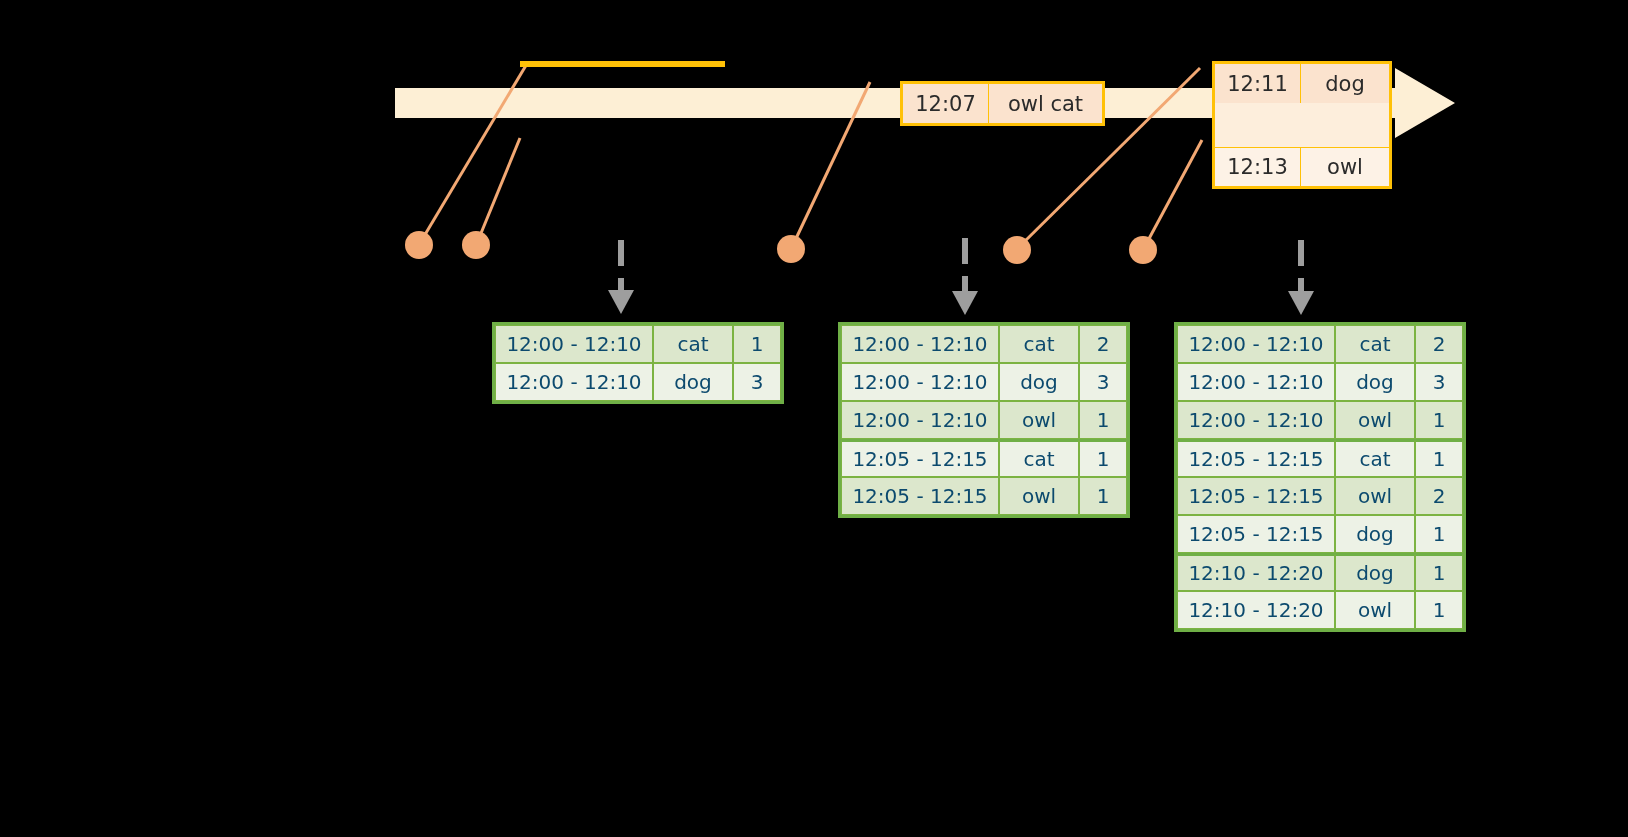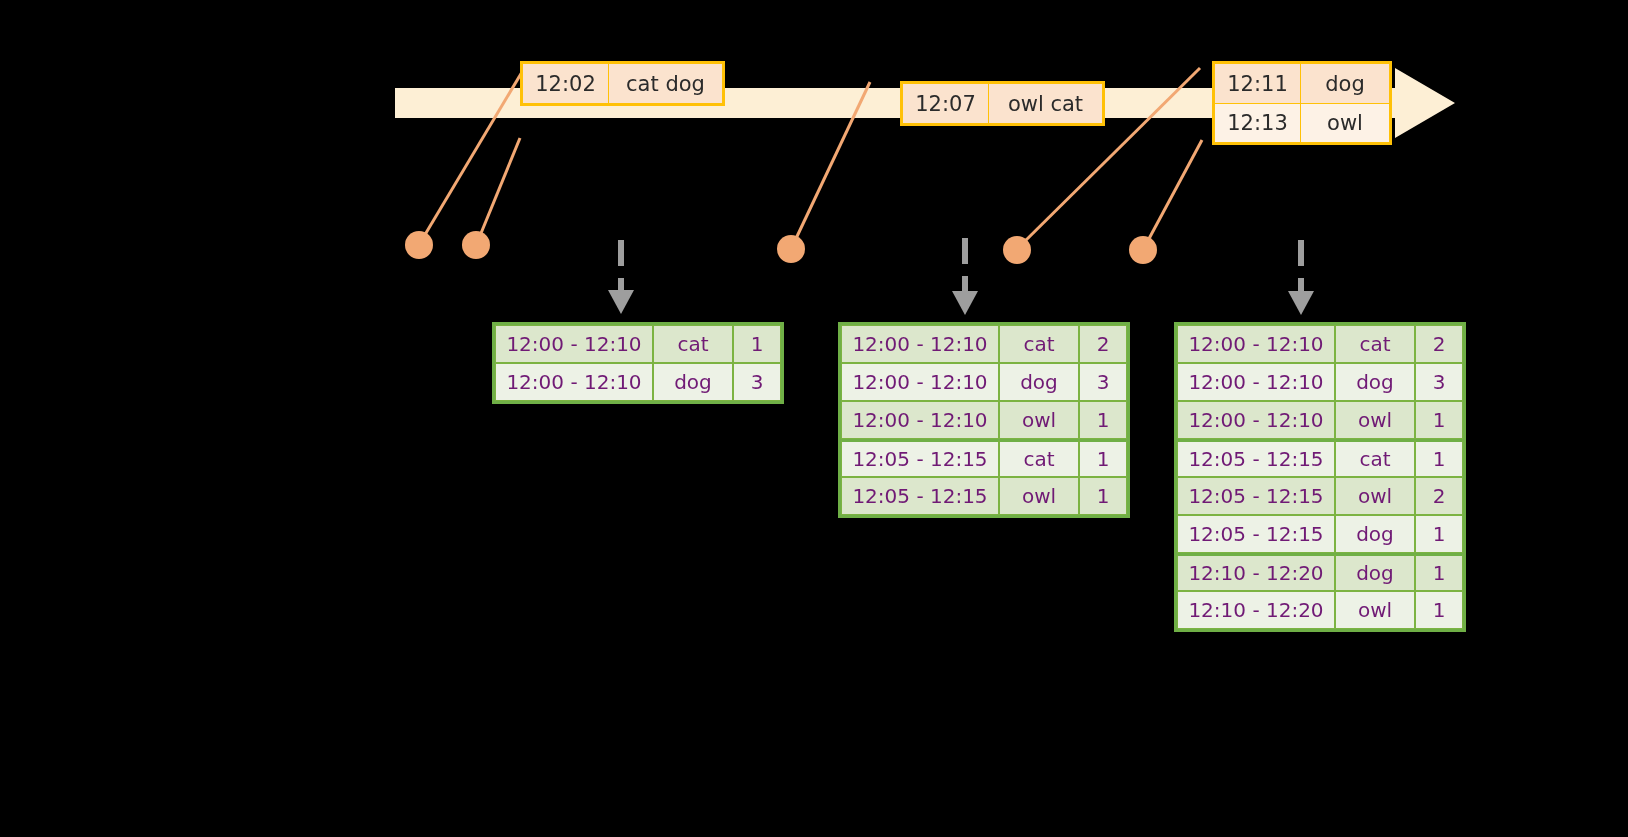--- a/index.html
+++ b/index.html
@@ -61,21 +61,21 @@
   .res-row {
     display: flex;
     flex-direction: row;
     height: 38px;
   }
   .res-cell {
     display: flex;
     align-items: center;
     justify-content: center;
     font-size: 20px;
-    color: #701a75;
+    color: #0c4a6e;
     background: #EDF2E6;
     white-space: nowrap;
     border: 1px solid #7CB342;
   }
   .res-row.shade .res-cell { background: #DCE7CC; }
   .res-cell.win   { width: 158px; }
   .res-cell.word  { width: 80px; }
   .res-cell.count { width: 48px; }
   .res-row.sep-top .res-cell { border-top: 3px solid #6FAF46; }
 </style>
@@ -112,34 +112,30 @@
       <line x1="1301" y1="240" x2="1301" y2="296" stroke-dasharray="26 12"></line>
     </g>
     <g fill="#9E9E9E">
       <path d="M 608 290 L 634 290 L 621 314 Z"></path>
       <path d="M 952 291 L 978 291 L 965 315 Z"></path>
       <path d="M 1288 291 L 1314 291 L 1301 315 Z"></path>
     </g>
   </svg>
 
   <div class="event-box" style="left:520px; top:61px; width:205px;">
-    <div class="event-row alt">
-      <div class="cell time">12:02</div>
-      <div class="cell words">cat dog</div>
-    </div>
   </div>
 
   <div class="event-box" style="left:868px; top:81px; width:205px;margin-left:32px;">
     <div class="event-row alt">
       <div class="cell time">12:07</div>
       <div class="cell words">owl cat</div>
     </div>
   </div>
 
-  <div class="event-box" style="left:1212px; top:61px; width:180px;">
+  <div class="event-box" style="left:1212px; top:61px; width:180px;gap:44px;">
     <div class="event-row alt">
       <div class="cell time">12:11</div>
       <div class="cell words">dog</div>
     </div>
     <div class="event-row">
       <div class="cell time">12:13</div>
       <div class="cell words">owl</div>
     </div>
   </div>
 

